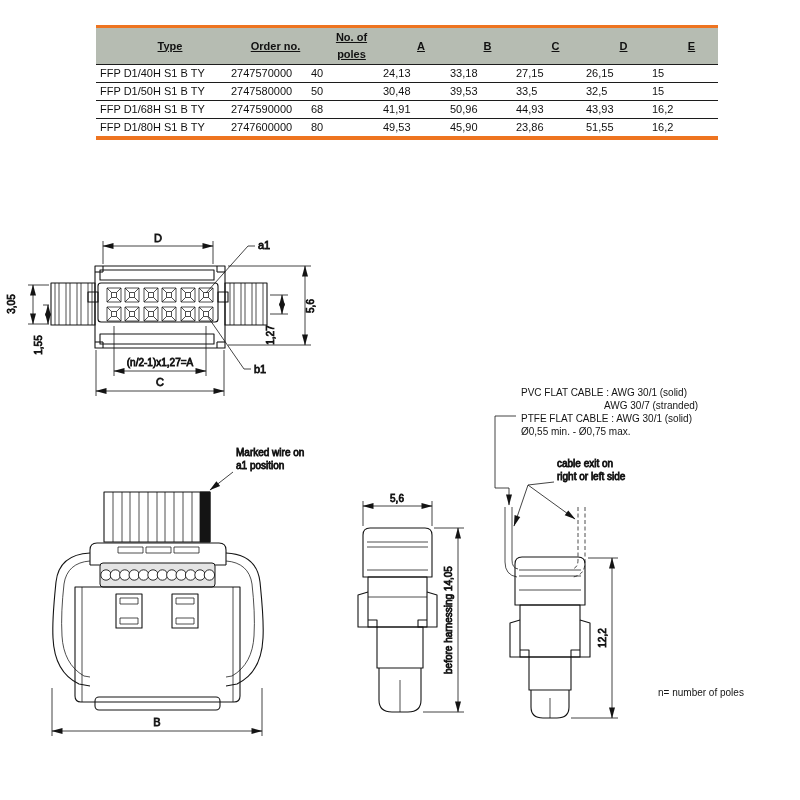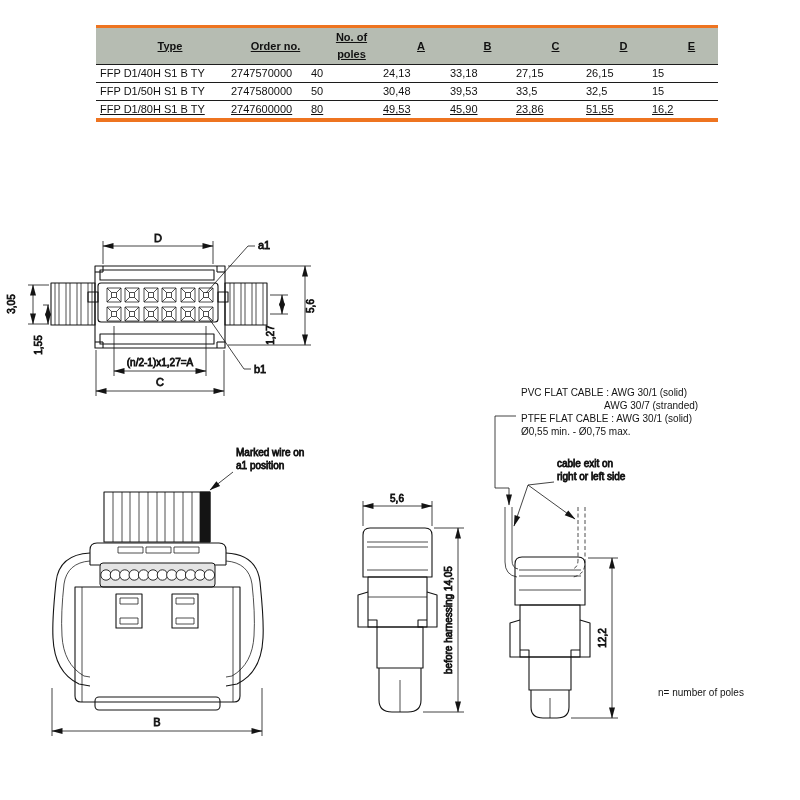--- a/index.html
+++ b/index.html
@@ -8,21 +8,21 @@
 
   table.spec { position:absolute; left:96px; top:25px; width:622px;
                border-collapse:collapse; table-layout:fixed; }
   .spec th { background:var(--table_header_bg,#b6bcb2);
              border-top:3px solid var(--accent,#ee7420);
              font:bold 11px/17px "Liberation Sans",sans-serif;
              text-align:center; padding:1px 0 1px 17px; color:#111;text-decoration:underline; }
   .spec td { font:11px/17px "Liberation Sans",sans-serif;
              border-top:1px solid #1c1c1c; padding:0 0 0 4px;
              height:18px; color:#111; white-space:nowrap; overflow:hidden; }
-  .spec tr:last-child td { border-bottom:4px solid var(--accent,#ee7420);text-decoration:underline; }
+  .spec tr:last-child td { border-bottom:4px solid var(--accent,#ee7420); }
 
   svg.drw { position:absolute; left:0; top:220px; }
   svg text { font-family:"Liberation Sans",sans-serif; font-size:10px; fill:#141414; }
   text.big { font-size:11px; }
   .obj  { fill:none; stroke:#141414; stroke-width:1.1; stroke-linejoin:round; }
   .obj2 { fill:none; stroke:#141414; stroke-width:0.75; stroke-linejoin:round; }
   .dim  { fill:none; stroke:#141414; stroke-width:0.8; }
   .dashed { stroke-dasharray:4 2.5; }
   .blk { fill:#141414; stroke:#141414; stroke-width:0.8; }
   .strip { fill:#e4e4e4; stroke:#141414; stroke-width:1; }
@@ -69,20 +69,30 @@
         <td>FFP D1/50H S1 B TY</td>
         <td>2747580000</td>
         <td>50</td>
         <td>30,48</td>
         <td>39,53</td>
         <td>33,5</td>
         <td>32,5</td>
         <td>15</td>
       </tr>
       <tr>
+        <td>FFP D1/68H S1 B TY</td>
+        <td>2747590000</td>
+        <td>68</td>
+        <td>41,91</td>
+        <td>50,96</td>
+        <td>44,93</td>
+        <td>43,93</td>
+        <td>16,2</td>
+      </tr>
+      <tr>
         <td>FFP D1/80H S1 B TY</td>
         <td>2747600000</td>
         <td>80</td>
         <td>49,53</td>
         <td>45,90</td>
         <td>23,86</td>
         <td>51,55</td>
         <td>16,2</td>
       </tr>
     </tbody>

